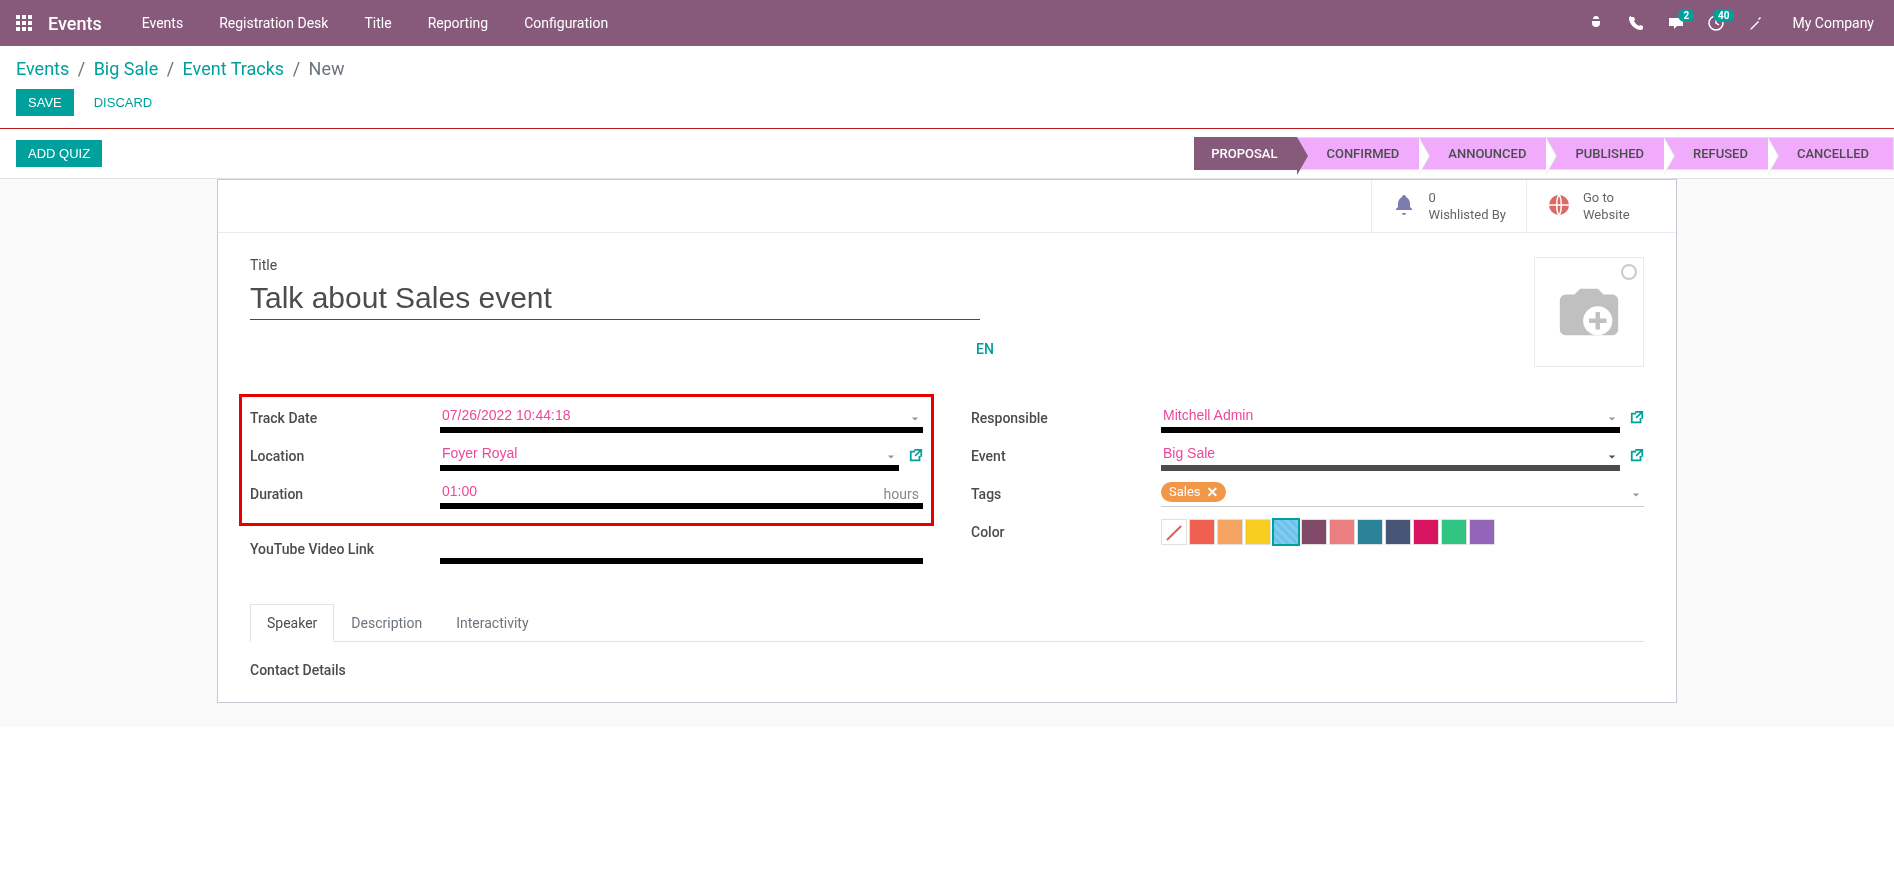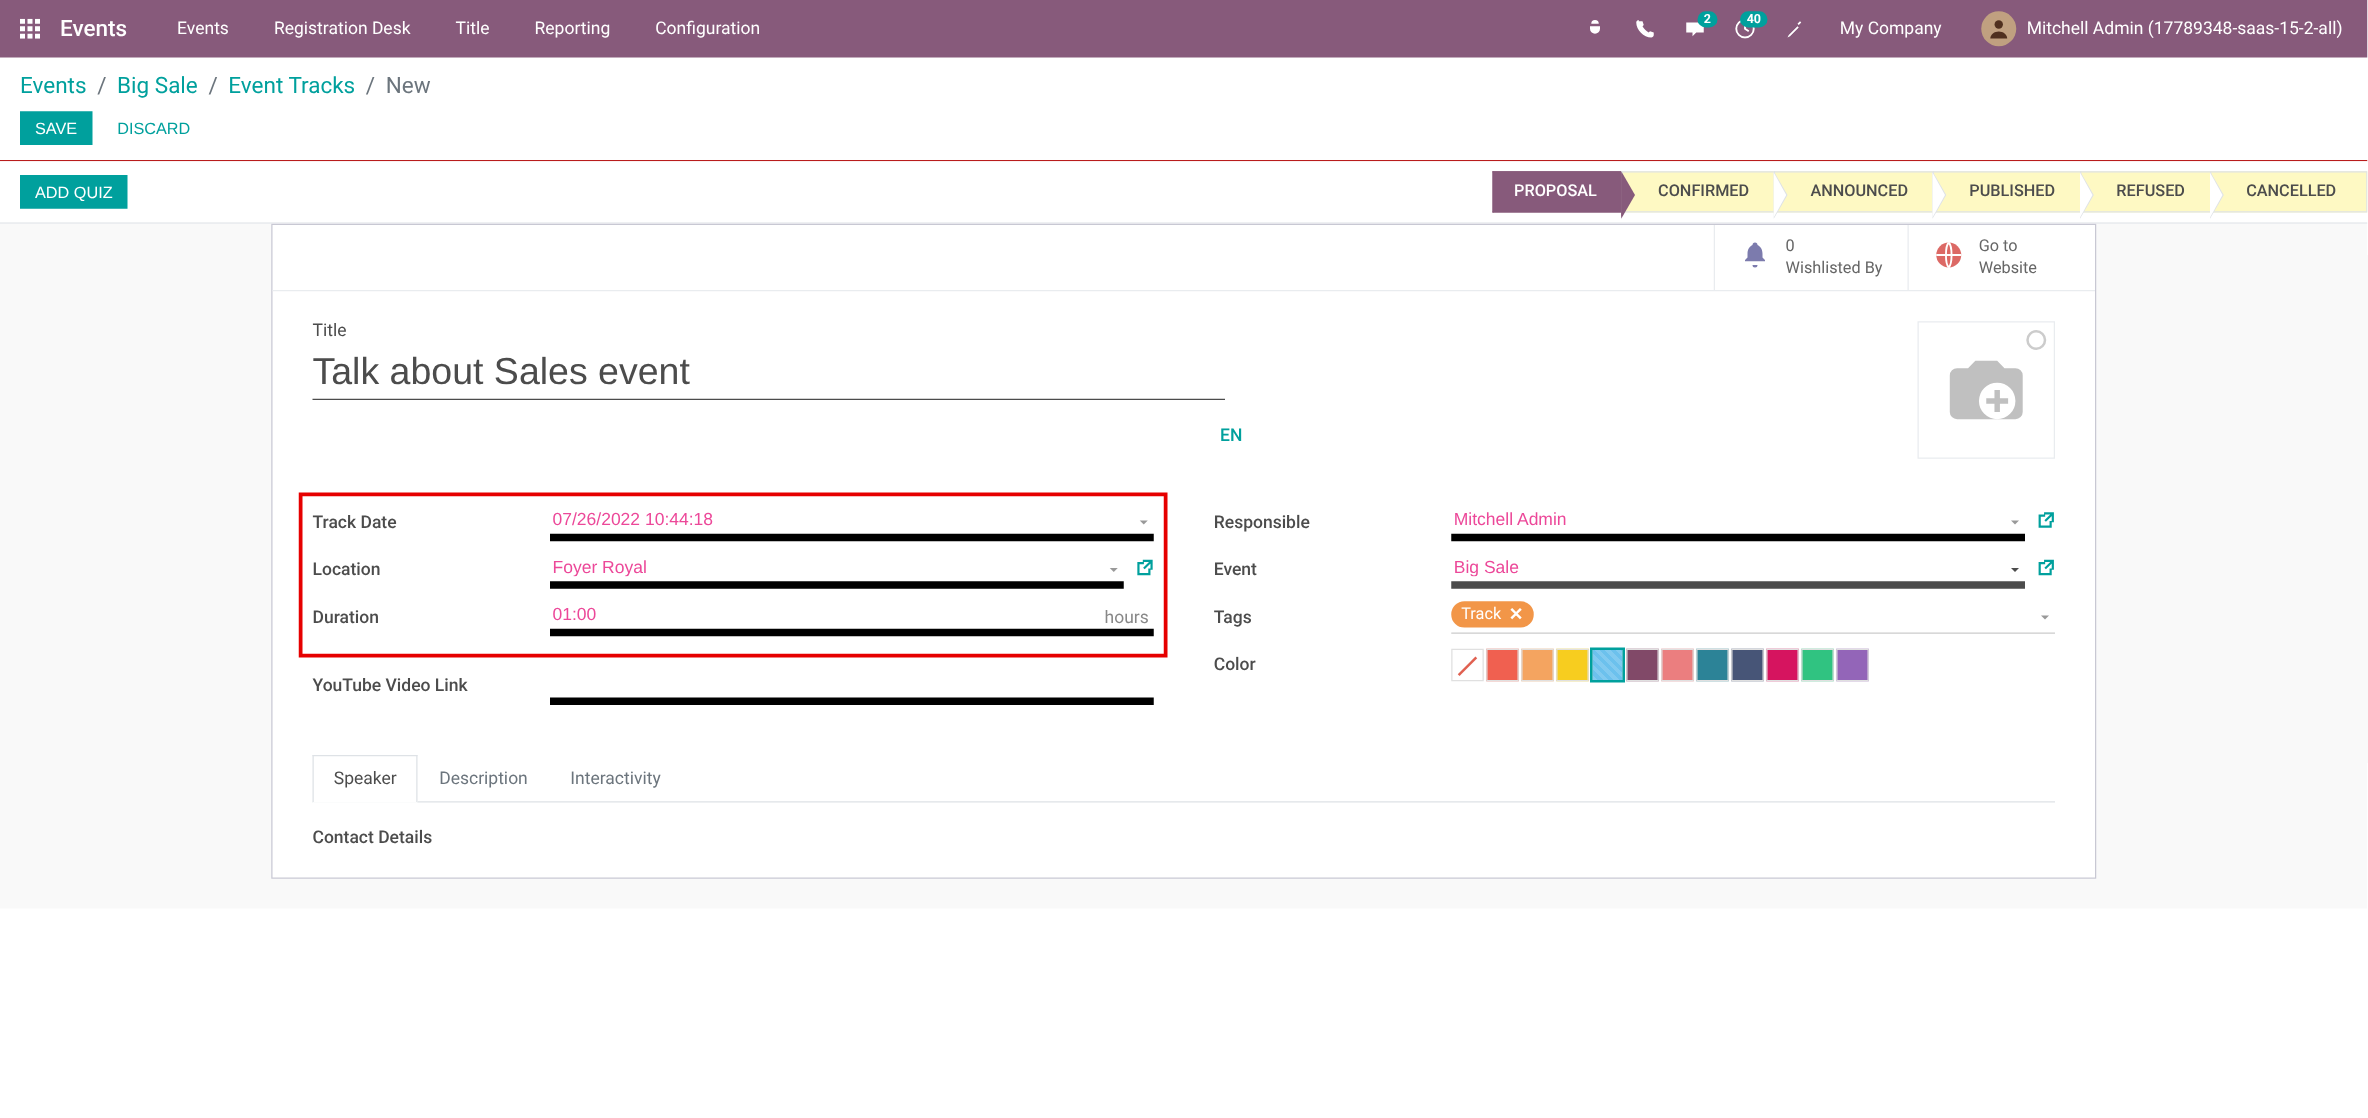--- a/index.html
+++ b/index.html
@@ -31,21 +31,21 @@
 .actions { display: flex; gap: 8px; align-items: center; }
 .btn { padding: 6px 12px; font-size: 13px; font-weight: 500; border: none; cursor: pointer; text-transform: uppercase; }
 .btn-primary { background: #00a09d; color: #fff; }
 .btn-secondary { color: #00a09d; background: transparent; font-weight: 500; }
 
 
 .statusbar-row { display: flex; align-items: center; padding: 8px 0 8px 16px; border-bottom: 1px solid #dee2e6; background: #fff; }
 .statusbar-row .left-btns { display: flex; gap: 8px; }
 .statusbar-row .spacer { flex: 1; }
 .statusbar { display: flex; }
-.status-btn { position: relative; padding: 8px 20px 8px 28px; background: #fef9c3; color: #4c4c4c; font-size: 13px; font-weight: 500; cursor: pointer; border: 1px solid #dee2e6; border-right: none; text-transform: uppercase; }
+.status-btn { position: relative; padding: 8px 20px 8px 28px; background: #f0abfc; color: #4c4c4c; font-size: 13px; font-weight: 500; cursor: pointer; border: 1px solid #dee2e6; border-right: none; text-transform: uppercase; }
 .status-btn.active { background: #875a7b; color: #fff; border-color: #875a7b; }
 .status-btn::after { content: ""; position: absolute; right: -10px; top: 0; bottom: 0; width: 0; height: 0; border-top: 18px solid transparent; border-bottom: 18px solid transparent; border-left: 10px solid #fff; z-index: 2; }
 .status-btn::before { content: ""; position: absolute; right: -11px; top: -1px; bottom: -1px; width: 0; height: 0; border-top: 19px solid transparent; border-bottom: 19px solid transparent; border-left: 11px solid #dee2e6; z-index: 1; }
 .status-btn.active::after { border-left-color: #875a7b; }
 .status-btn.active::before { border-left-color: #875a7b; }
 .status-btn:first-child { padding-left: 16px; }
 .status-btn:last-child::after, .status-btn:last-child::before { display: none; }
 .status-btn:last-child { border-right: 1px solid #dee2e6; padding-right: 24px; text-align: center; }
 
 
@@ -153,29 +153,20 @@
           <path d="M8 4v4l3 2" stroke="#fff" stroke-width="1.5" fill="none"></path>
         </svg>
       <span class="badge">40</span>
     </div>
     <div class="systray-item">
       <svg viewBox="0 0 16 16">
           <path d="M13 3l-2 2-1-1 2-2zM10 6L3 13l-1 2 2-1 7-7z"></path>
         </svg>
     </div>
     <div class="company">My Company</div>
-    <div class="user">
-      <div class="avatar">
-        <svg viewBox="0 0 16 16" width="18" height="18">
-            <circle cx="8" cy="5" r="3"></circle>
-            <path d="M2 15c0-3 3-5 6-5s6 2 6 5z"></path>
-          </svg>
-      </div>
-      <span>Mitchell Admin (17789348-saas-15-2-all)</span>
-    </div>
   </div>
 </div>
 
 <div class="control-panel">
   <div class="breadcrumb">
     <span class="bc-link">Events</span>
     <span class="bc-sep">/</span>
     <span class="bc-link">Big Sale</span>
     <span class="bc-sep">/</span>
     <span class="bc-link">Event Tracks</span>
@@ -321,21 +312,21 @@
               <svg viewBox="0 0 16 16">
                   <path d="M6 2h8v8M14 2L7 9M12 9v5H2V4h5"></path>
                 </svg>
             </span>
           </div>
           <div class="field-group">
             <label class="field-label">Tags</label>
             <div class="tags-field">
               <div class="tags-line">
                 <span class="tag-chip">
-                  <span>Track</span>
+                  <span>Sales</span>
                   <span class="remove">✕</span>
                 </span>
                 <span class="caret-icon"><svg viewBox="0 0 10 10">
                       <path d="M1 3l4 4 4-4z"></path>
                     </svg></span>
               </div>
             </div>
           </div>
           <div class="field-group" style="align-items:center;">
             <label class="field-label">Color</label>

